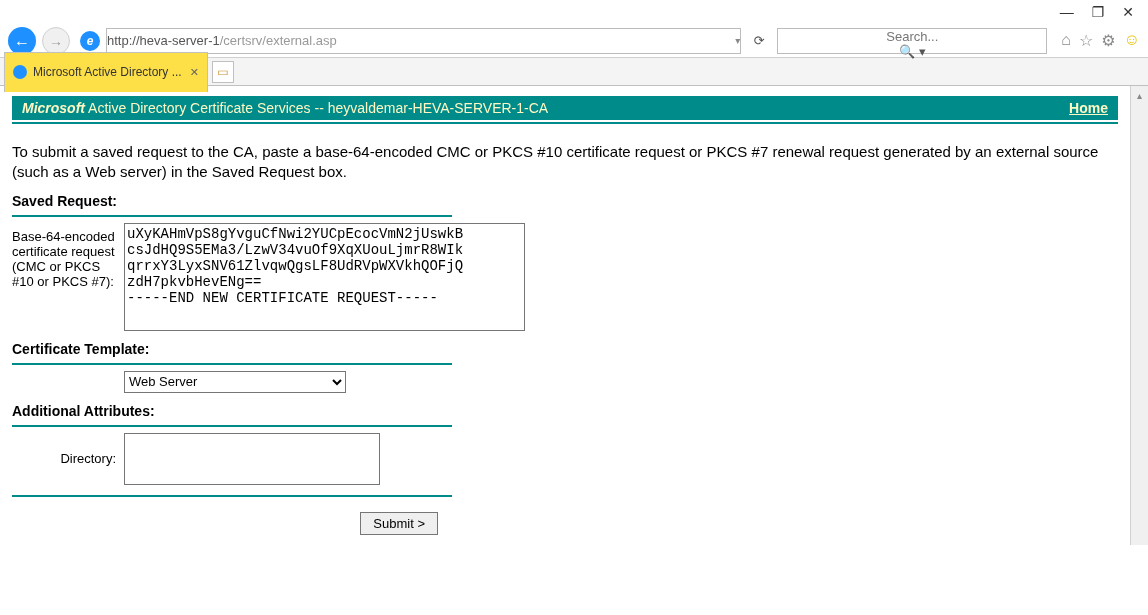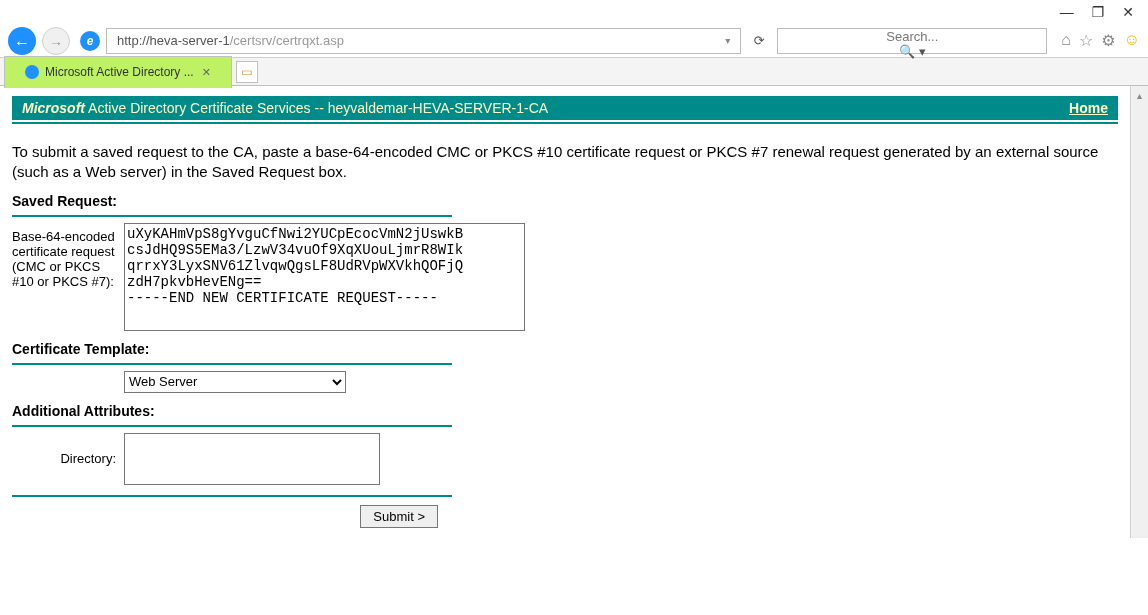--- a/index.html
+++ b/index.html
@@ -4,68 +4,68 @@
 <style>
 * { margin:0; padding:0; box-sizing:border-box; }
 body { font-family:"Segoe UI",Tahoma,sans-serif; font-size:13px; color:#000; background:#fff; width:1148px; }
 .titlebar { height:24px; display:flex; justify-content:flex-end; align-items:center; gap:18px; padding-right:14px; background:#fff; }
 .titlebar span { font-size:14px; color:#333; }
 .chrome-row { display:flex; align-items:center; height:34px; padding:0 8px; gap:6px; border-bottom:1px solid #d0d0d0; background:#fff; }
 .nav-btn { width:28px; height:28px; border-radius:50%; display:flex; align-items:center; justify-content:center; }
 .back-btn { background:#1e90ff; color:#fff; font-size:16px; }
 .fwd-btn { background:#f0f0f0; color:#999; border:1px solid #d0d0d0; font-size:14px; }
 .ie-icon { width:20px; height:20px; border-radius:50%; background:#1e90ff; display:flex; align-items:center; justify-content:center; color:#fff; font-size:12px; font-weight:bold; font-style:italic; margin-left:4px; }
-.url-box { flex:1; height:26px; border:1px solid #bcbcbc; display:flex; align-items:center; padding:0 10px; font-size:13px; color:#555; }
+.url-box { flex:1; height:26px; border:1px solid #bcbcbc; display:flex; align-items:center; padding:0 0; font-size:13px; color:#555; }
 .url-gray { color:#999; }
 .refresh { width:24px; text-align:center; color:#555; }
 .search-box { width:270px; height:26px; border:1px solid #bcbcbc; display:flex; align-items:center; padding:0 6px; color:#777; justify-content:space-between;flex-direction:column; }
 .icon-strip { display:flex; gap:8px; margin-left:8px; }
 .icon-strip span { font-size:16px; color:#8a8a8a; }
 .tab-row { display:flex; align-items:center; height:28px; background:#f4f4f4; border-bottom:1px solid #c0c0c0; padding-left:4px; }
-.tab { display:flex; align-items:center; gap:6px; padding:0 20px; height:32px; background:#bef264; border:1px solid #c0c0c0; border-bottom:none; font-size:12px; color:#333; }
+.tab { display:flex; align-items:center; gap:6px; padding:0 8px; height:40px; background:#fde047; border:1px solid #c0c0c0; border-bottom:none; font-size:12px; color:#333; }
 .tab-ie { width:14px; height:14px; border-radius:50%; background:#1e90ff; }
 .close-x { color:#666; font-size:11px; margin-left:2px; }
 .newtab { width:22px; height:22px; margin-left:4px; border:1px solid #c0c0c0; display:flex; align-items:center; justify-content:center; color:#c78b2e; font-size:12px; background:#fff; }
 .page-wrap { display:flex; }
 .page { padding:10px 12px; flex:1; }
 .banner { background:#008b8b; color:#fef9c3; display:flex; justify-content:space-between; align-items:center; padding:4px 10px; font-size:14px; }
 .banner .left { }
 .banner .home { text-decoration:underline; font-weight:bold; }
 .banner em { font-style:italic; font-weight:bold; }
 h2 { font-size:17px; font-weight:bold; margin-top:22px; }
 .teal-hr { border:none; border-top:2px solid #008b8b; margin-top:2px; margin-bottom:18px; }
 .desc { font-size:15px; line-height:1.35; }
 .sec-label { font-weight:bold; font-size:14px; margin-top:10px; }
 .row { display:flex; align-items:flex-start; margin-top:6px; }
 .rlabel { width:112px; font-size:13px; padding-top:6px; text-align:left; }
 textarea { width:401px; height:108px; font-family:"Courier New",monospace; font-size:14px; resize:none; overflow:scroll; white-space:pre; border:1px solid #767676; padding:2px; }
 .attr-area { width:256px; height:52px; font-family:"Courier New",monospace; font-size:12px; resize:none; overflow:scroll; border:1px solid #767676; }
 select { width:222px; height:22px; font-size:13px; border:1px solid #767676; background:#fff; }
 .half-hr { border:none; border-top:2px solid #008b8b; width:440px; margin-top:6px; }
-.submit-wrap { width:426px; display:flex; justify-content:flex-end; margin-top:8px; }
+.submit-wrap { width:426px; display:flex; justify-content:flex-end; margin-top:15px; }
 .submit-btn { padding:3px 12px; font-size:13px; border:1px solid #767676; background:#efefef; }
 .scroll-col { width:18px; background:#f0f0f0; border-left:1px solid #d0d0d0; display:flex; flex-direction:column; }
 .scroll-up { height:18px; display:flex; align-items:center; justify-content:center; color:#888; font-size:10px; }
 </style>
 </head>
 <body>
 
 <div class="titlebar">
   <span>—</span>
   <span>❐</span>
   <span>✕</span>
 </div>
 
 <div class="chrome-row">
   <div class="nav-btn back-btn">←</div>
   <div class="nav-btn fwd-btn">→</div>
   <div class="ie-icon">e</div>
   <div class="url-box">
     <span>http://heva-server-1</span>
-      <span class="url-gray">/certsrv/certrqxt.asp</span>
+      <span class="url-gray">/certsrv/external.asp</span>
     <span style="flex:1"></span>
     <span style="color:#888;font-size:10px;">▾</span>
   </div>
   <div class="refresh">⟳</div>
   <div class="search-box">
     <span>Search...</span>
     <span style="color:#555;">🔍 ▾</span>
   </div>
   <div class="icon-strip">
     <span>⌂</span>

